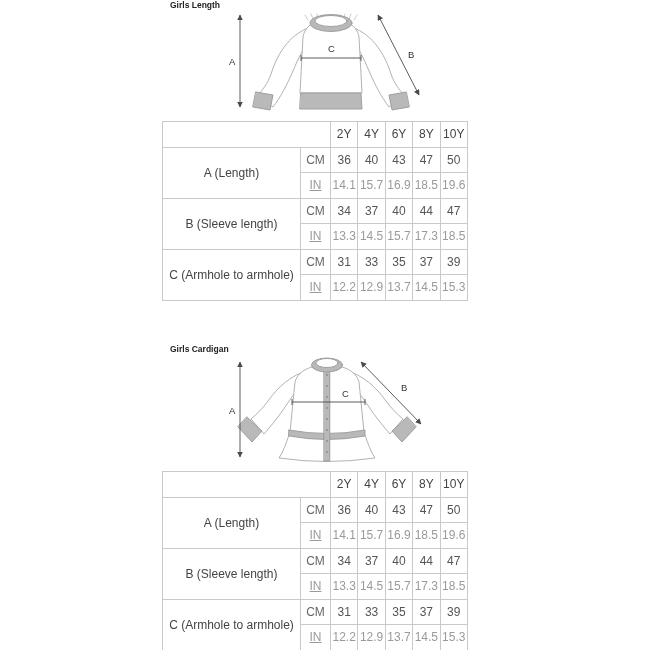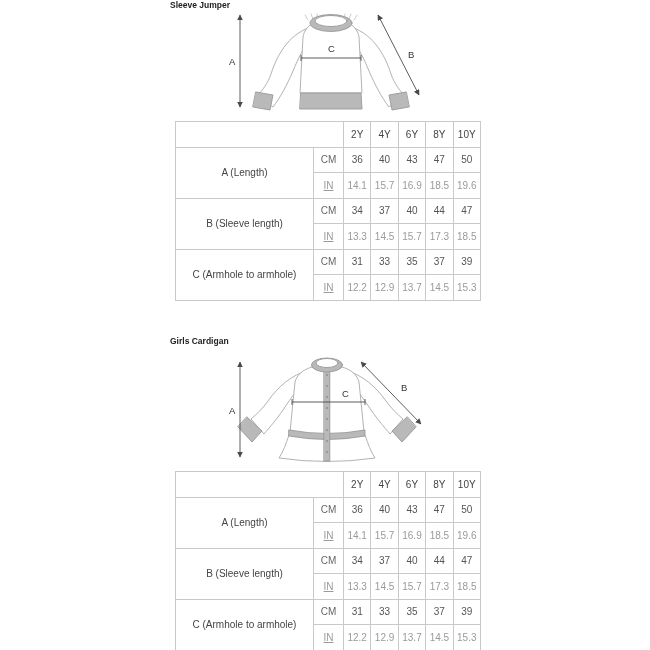--- a/index.html
+++ b/index.html
@@ -6,38 +6,38 @@
   body{
     width:650px;height:650px;background:#ffffff;position:relative;overflow:hidden;
     font-family:"Liberation Sans",sans-serif;
   }
   .section-title{
     position:absolute;left:170px;font-size:8.5px;font-weight:bold;color:#222;
   }
   .fig{position:absolute;}
   .fig text{font-family:"Liberation Sans",sans-serif;}
   table.size-table{
-    position:absolute;left:175px;width:305px;border-collapse:collapse;table-layout:fixed;
-    font-size:10px;color:#444;
+    position:absolute;left:162px;width:305px;border-collapse:collapse;table-layout:fixed;
+    font-size:12px;color:#444;
   }
   table.size-table th,table.size-table td{
     border:1px solid #c9c9c9;height:24.5px;padding:0;text-align:center;
     font-weight:normal;vertical-align:middle;
   }
   table.size-table th{color:#444;}
   td.lbl{text-align:left;padding-left:8px;color:#444;margin-top:16px;}
   td.unit-cm{color:#666;}
   td.unit-in{color:#9a9a9a;text-decoration:underline;}
   td.val-cm{color:#555;}
   td.val-in{color:#9a9a9a;}
 </style>
 </head>
 <body>
 
-<div class="section-title" style="top:0px">Sleeve Jumper</div>
+<div class="section-title" style="top:0px">Girls Length</div>
 
 <svg class="fig" style="left:228px;top:6px" width="200" height="110" viewBox="0 0 200 110">
   <defs>
     <marker id="arrJ" viewBox="0 0 10 10" refX="9" refY="5" markerWidth="6.5" markerHeight="6.5" orient="auto-start-reverse">
       <path d="M0,0 L10,5 L0,10 Z" fill="#4a4a4a"></path>
     </marker>
   </defs>
   <g stroke-linejoin="round" stroke-linecap="round" stroke-width="0.9">
     <path d="M86,20 C63,26 50,46 43,68 C40,77 34,85 29,90 L45,101 C52,92 59,79 65,65 C70,53 76,39 86,31 Z" fill="#fff" stroke="#a9a9a9"></path>
     <path d="M120,20 C143,26 156,46 163,68 C166,77 172,85 177,90 L161,101 C154,92 147,79 141,65 C136,53 130,39 120,31 Z" fill="#fff" stroke="#a9a9a9"></path>
@@ -133,21 +133,21 @@
         <td class="unit-in">IN</td>
         <td class="val-in">12.2</td>
         <td class="val-in">12.9</td>
         <td class="val-in">13.7</td>
         <td class="val-in">14.5</td>
         <td class="val-in">15.3</td>
       </tr>
     </tbody>
 </table>
 
-<div class="section-title" style="top:336px">Girls Cardigan</div>
+<div class="section-title" style="top:344px">Girls Cardigan</div>
 
 <svg class="fig" style="left:225px;top:352px" width="205" height="113" viewBox="0 0 205 113">
   <defs>
     <marker id="arrC" viewBox="0 0 10 10" refX="9" refY="5" markerWidth="6.5" markerHeight="6.5" orient="auto-start-reverse">
       <path d="M0,0 L10,5 L0,10 Z" fill="#4a4a4a"></path>
     </marker>
   </defs>
   <g stroke-linejoin="round" stroke-linecap="round" stroke-width="0.9">
     <path d="M84,18 C66,23 53,35 43,49 C38,56 32,62 26,67 L39,82 C45,75 51,68 58,58 C66,46 75,32 86,26 Z" fill="#fff" stroke="#a9a9a9"></path>
     <path d="M120,18 C138,23 151,35 161,49 C166,56 172,62 178,67 L165,82 C159,75 153,68 146,58 C138,46 129,32 118,26 Z" fill="#fff" stroke="#a9a9a9"></path>

